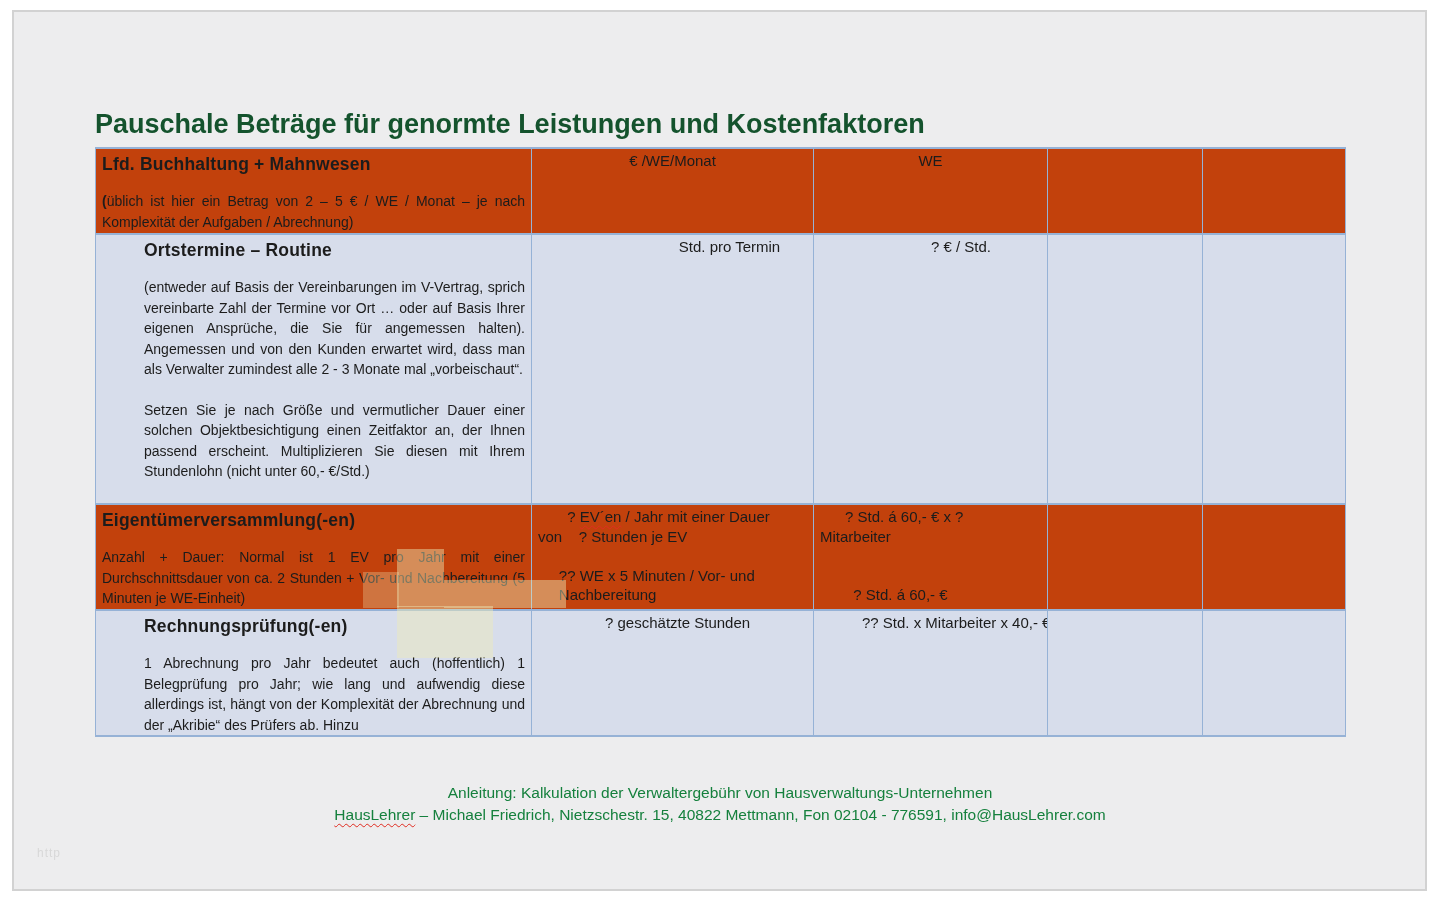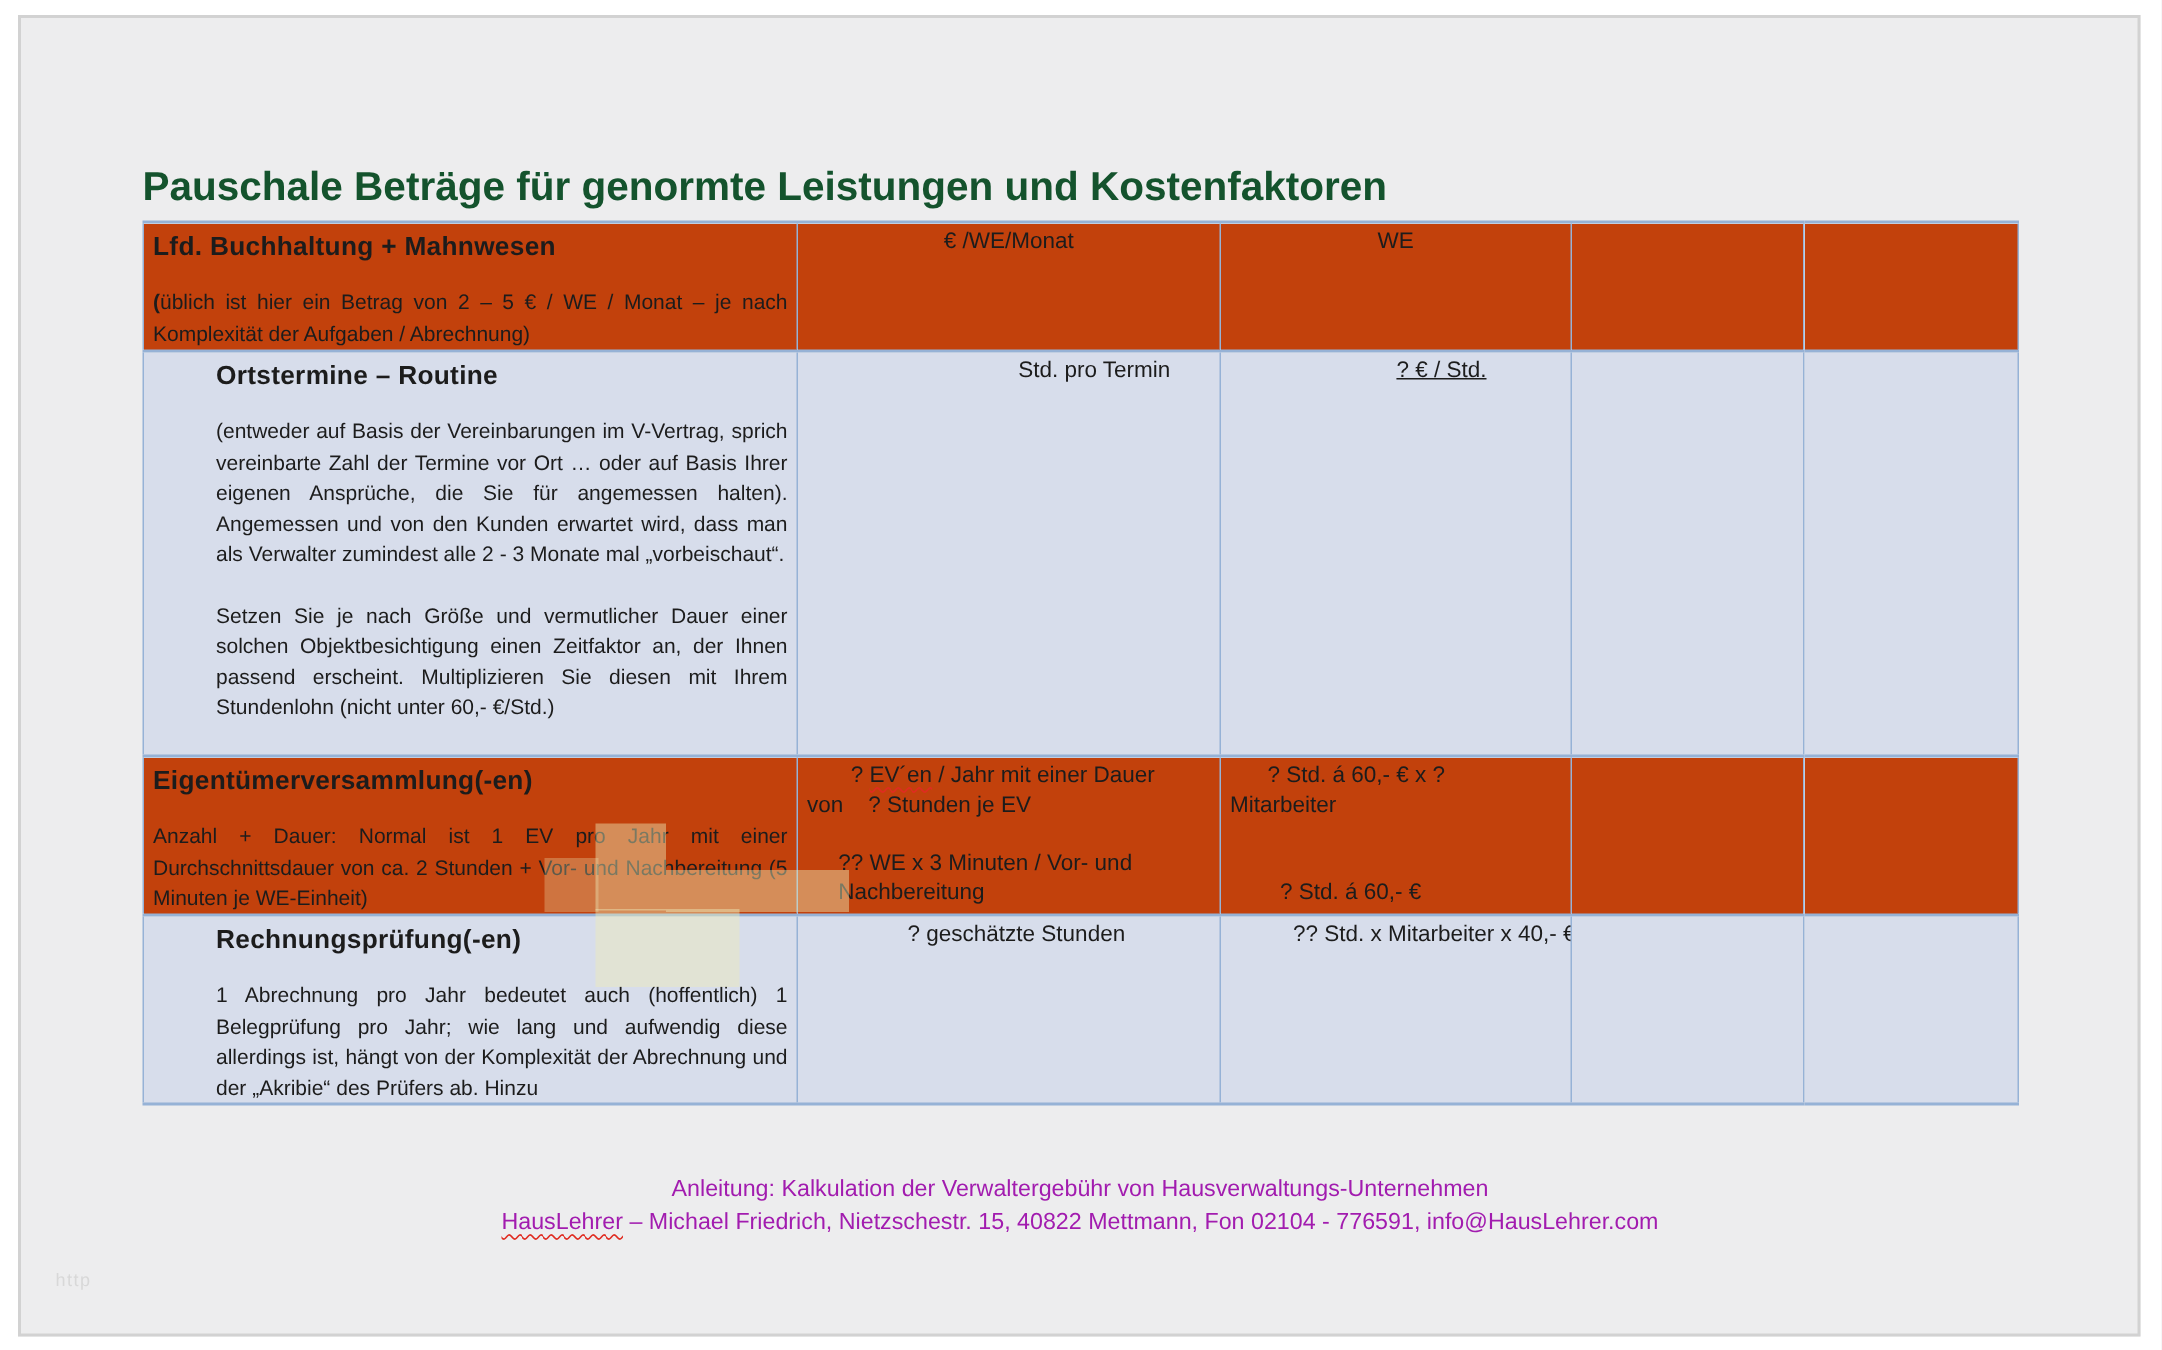--- a/index.html
+++ b/index.html
@@ -42,29 +42,29 @@
     font-size:14px; line-height:20.5px; text-align:justify;
     margin:0 0 20px 0;
   }
   .rpara:last-child { margin-bottom:0; }
   .b { font-weight:700; }
   .pre {
     font-size:15px; line-height:19.5px; white-space:pre; margin:0;
   }
   .ctr { text-align:center; }
   .ctr-ind { text-align:center; padding-left:72px !important; }
-  .rgt { text-align:right; padding-right:50px !important;text-decoration:underline; }
+  .rgt { text-align:right; padding-right:50px !important; }
   .sq {
     text-decoration-line:underline; text-decoration-style:wavy;
     text-decoration-color:#e02b20; text-decoration-thickness:1px;
     text-underline-offset:3px; text-decoration-skip-ink:none;
   }
   .footer-line {
     position:absolute; left:95px; width:1250px; z-index:2;
-    text-align:center; font-size:15.5px; line-height:18px; color:#a21caf;
+    text-align:center; font-size:15.5px; line-height:18px; color:#15803d;
   }
   .f1 { top:784px; }
   .f2 { top:806px; }
   .ghost {
     position:absolute; left:37px; top:846px; z-index:2;
     font-size:12px; color:#d8d8d8; letter-spacing:1px;
   }
   .wm { position:absolute; z-index:3; pointer-events:none;
         background:rgba(237,235,184,0.45); }
   .wm-a { left:397px; top:549px; width:47px; height:58px; }
@@ -137,21 +137,21 @@
     <td>
       <div class="cellbox" style="height:100px;">
         <div class="rname">Eigentümerversammlung(-en)</div>
         <p class="rpara">Anzahl + Dauer: Normal ist 1 EV pro Jahr mit einer Durchschnittsdauer von ca. 2 Stunden  + Vor- und Nachbereitung (5 Minuten je WE-Einheit)</p>
       </div>
     </td>
     <td>
       <div class="pre"><span>       ? </span><span class="sq">EV´en</span><span> / Jahr mit einer Dauer
 von    ? Stunden je EV
 
-     ?? WE x 3 Minuten / Vor- und
+     ?? WE x 5 Minuten / Vor- und
      Nachbereitung</span></div>
     </td>
     <td>
           <div class="pre">      ? Std. á 60,- € x ?
 Mitarbeiter
 
 
         ? Std. á 60,- €</div>
         </td>
     <td>

